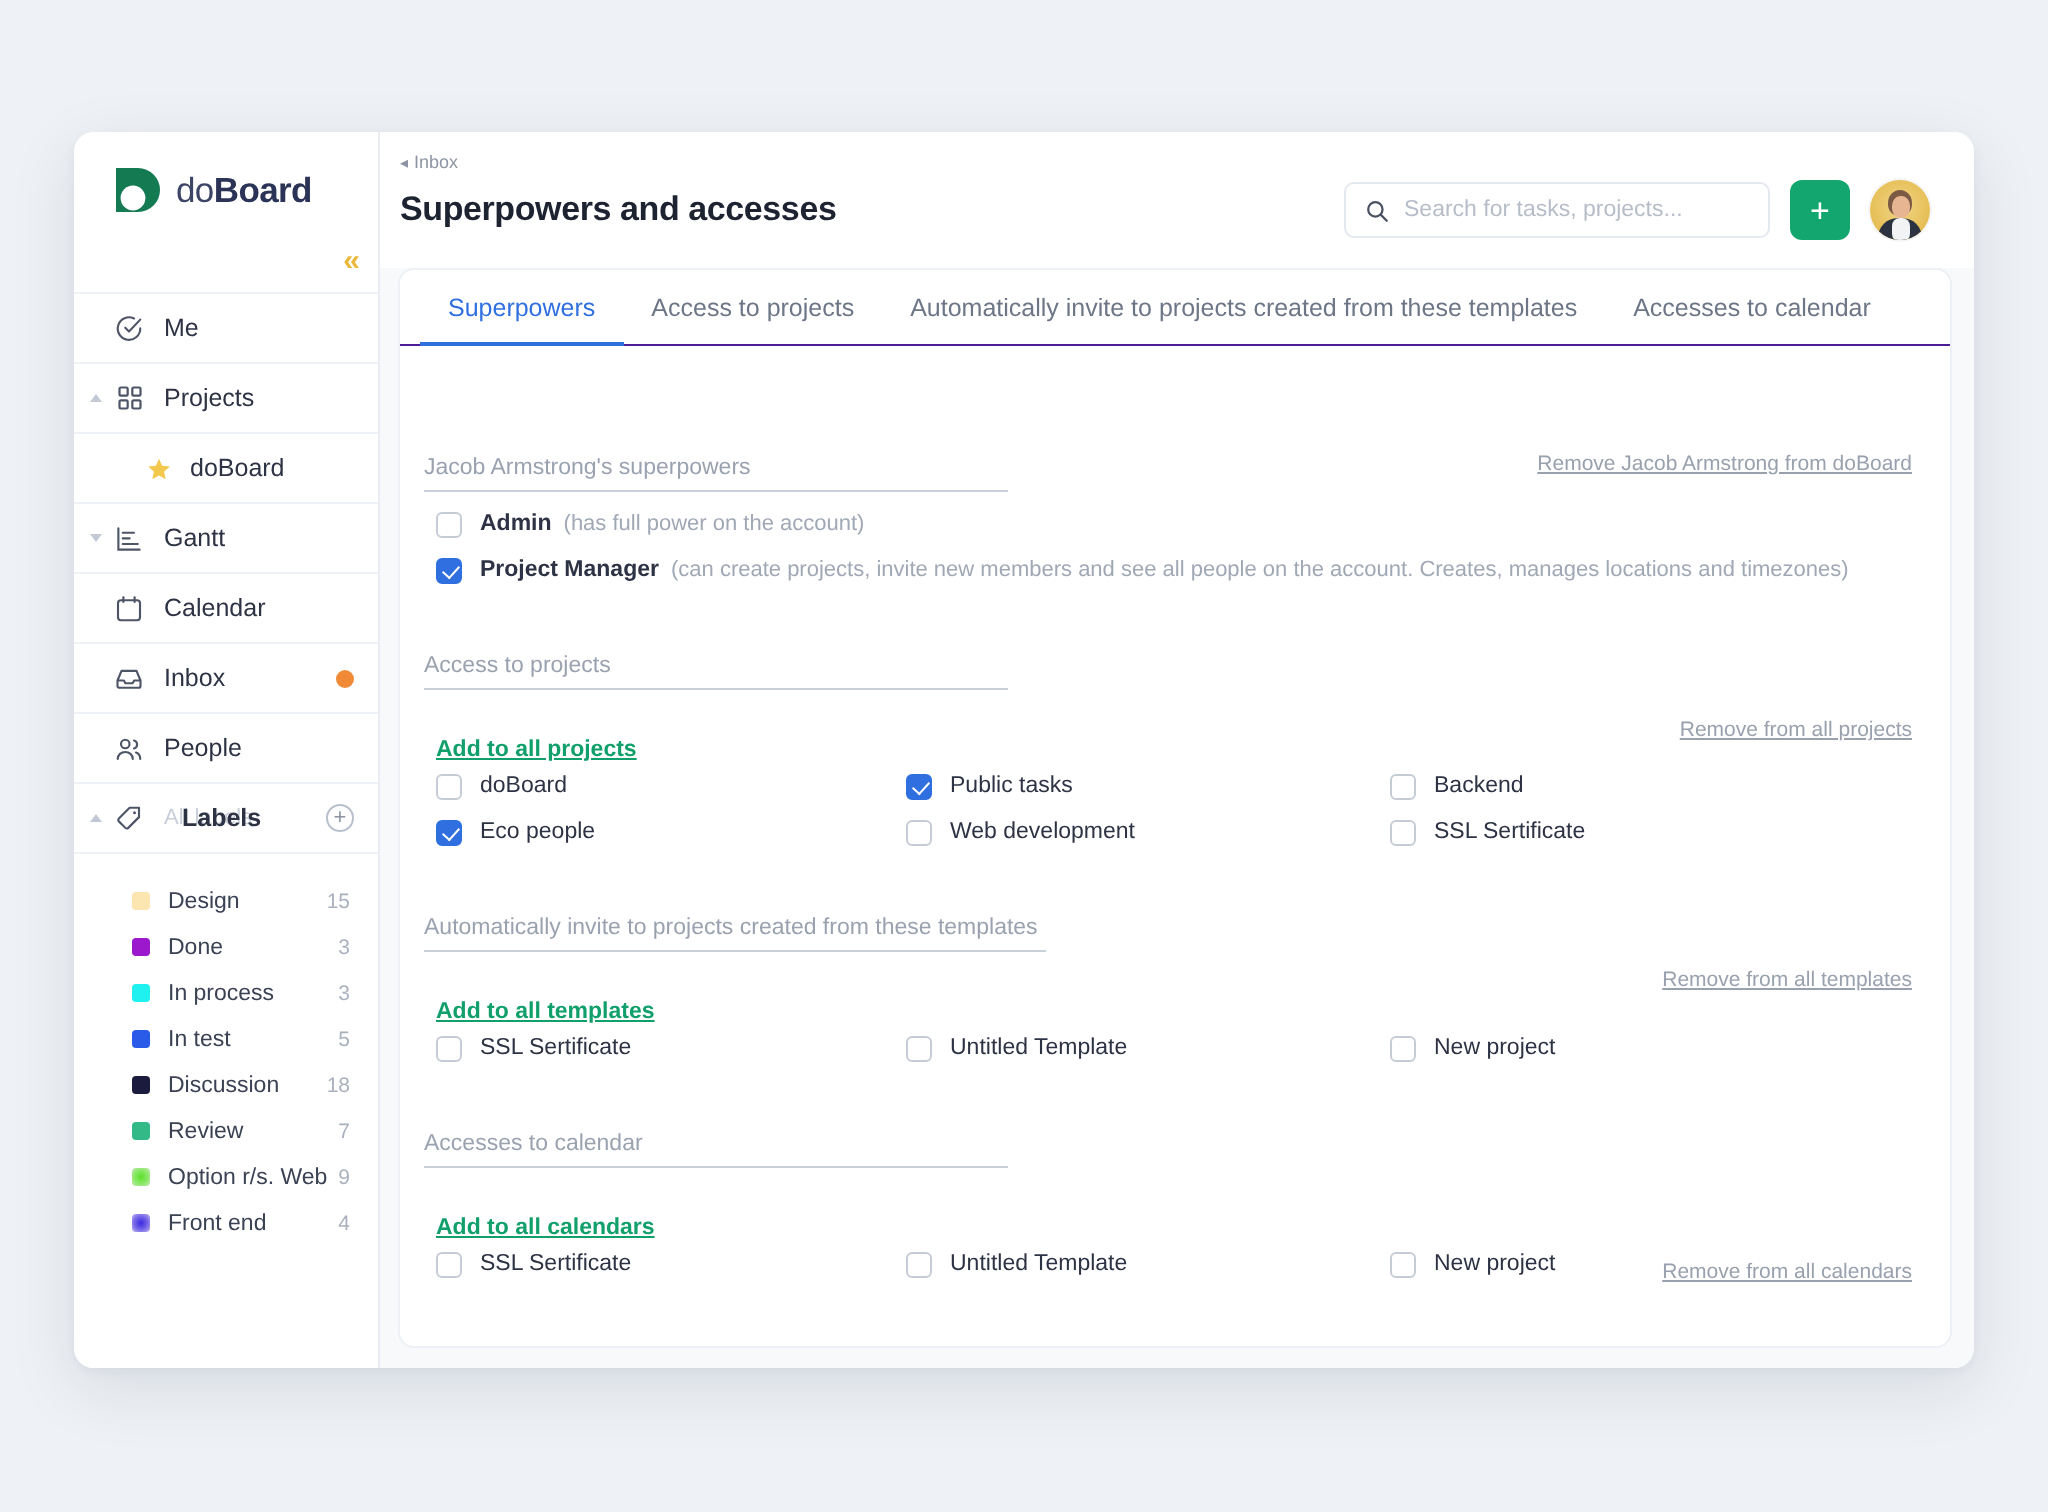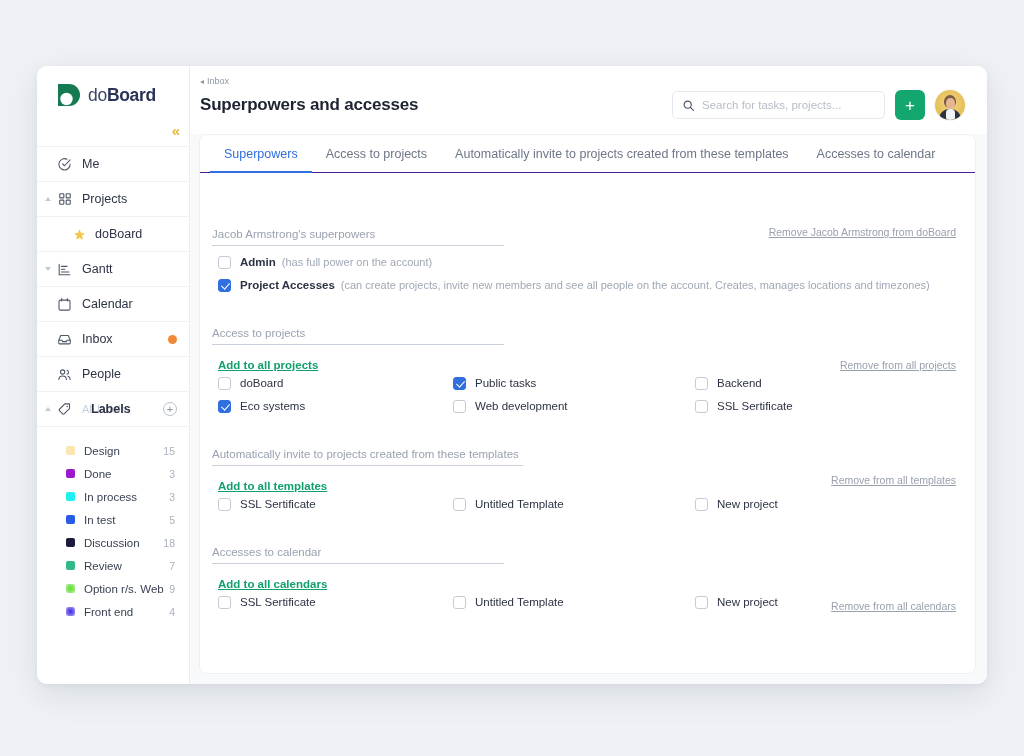--- a/index.html
+++ b/index.html
@@ -139,21 +139,21 @@
   }
   .sec-title.w1 { min-width: 292px; }
   .sec-title.w2 { min-width: 292px; }
   .sec-title.w3 { min-width: 286px; }
   .link-right {
     position:absolute; right: 0; top: 2px;
     font-size: 10.5px; color:#99a1ae; text-decoration: underline; cursor:pointer;
   }
   .link-green {
     font-size: 11.5px; color:#11a06b; font-weight:700; text-decoration: underline;
-    cursor:pointer; display:inline-block; margin: 10px 0 6px 6px;
+    cursor:pointer; display:inline-block; margin: 20px 0 6px 6px;
   }
   .row-link-wrap { position:relative; }
 
   .cb-row { display:flex; align-items:flex-start; height: 23px; padding-left: 6px; }
   .cb {
     width: 13px; height: 13px; border-radius: 3px; border:1px solid #c6ccd6;
     background:#fff; flex:none; margin-right: 9px; cursor:pointer; position:relative;
   }
   .cb.checked { background:#2f6fe0; border-color:#2f6fe0; }
   .cb.checked::after {
@@ -383,21 +383,21 @@
             <span class="link-right">Remove Jacob Armstrong from doBoard</span>
           </div>
           <div style="margin-top:6px;">
             <div class="cb-row">
               <span class="cb"></span>
               <span class="cb-name">Admin</span>
               <span class="cb-desc">(has full power on the account)</span>
             </div>
             <div class="cb-row">
               <span class="cb checked"></span>
-              <span class="cb-name">Project Accesses</span>
+              <span class="cb-name">Project Manager</span>
               <span class="cb-desc">(can create projects, invite new members and see all people on the account. Creates, manages locations and timezones)</span>
             </div>
           </div>
         </div>
 
         <div class="sec" style="margin-top:21px;">
           <div class="sec-head">
             <span class="sec-title w2">Access to projects</span>
           </div>
           <div class="row-link-wrap">
@@ -412,21 +412,21 @@
             <div class="cb-row">
               <span class="cb checked"></span>
               <span class="cb-name reg">Public tasks</span>
             </div>
             <div class="cb-row">
               <span class="cb"></span>
               <span class="cb-name reg">Backend</span>
             </div>
             <div class="cb-row">
               <span class="cb checked"></span>
-              <span class="cb-name reg">Eco systems</span>
+              <span class="cb-name reg">Eco people</span>
             </div>
             <div class="cb-row">
               <span class="cb"></span>
               <span class="cb-name reg">Web development</span>
             </div>
             <div class="cb-row">
               <span class="cb"></span>
               <span class="cb-name reg">SSL Sertificate</span>
             </div>
           </div>

